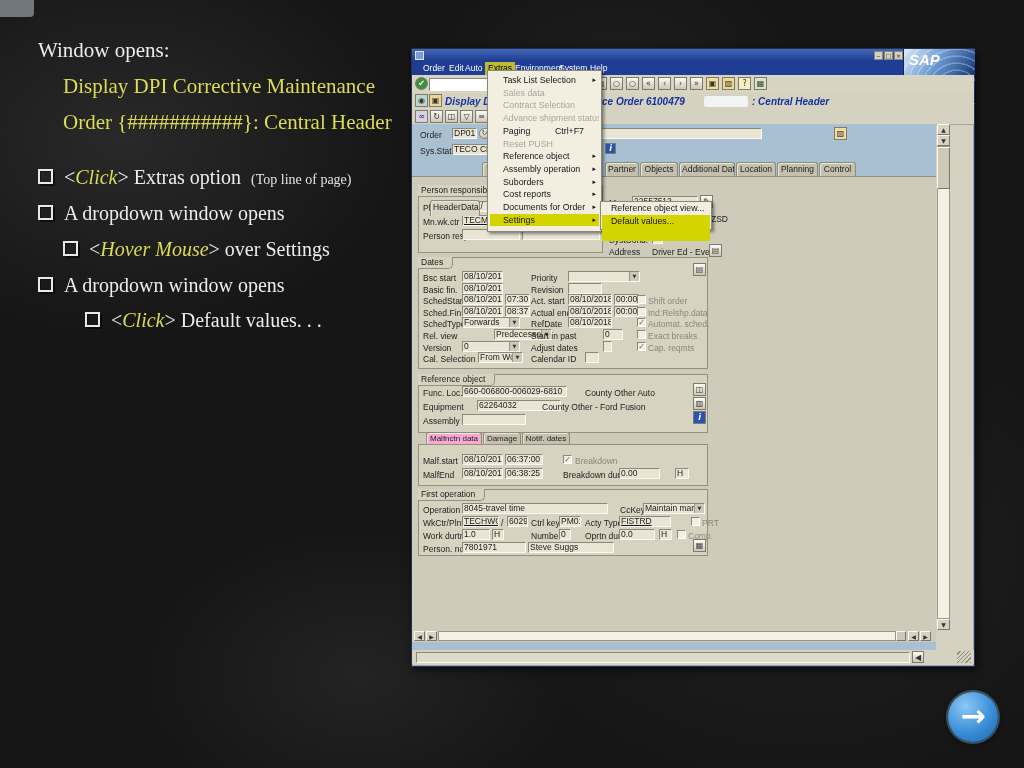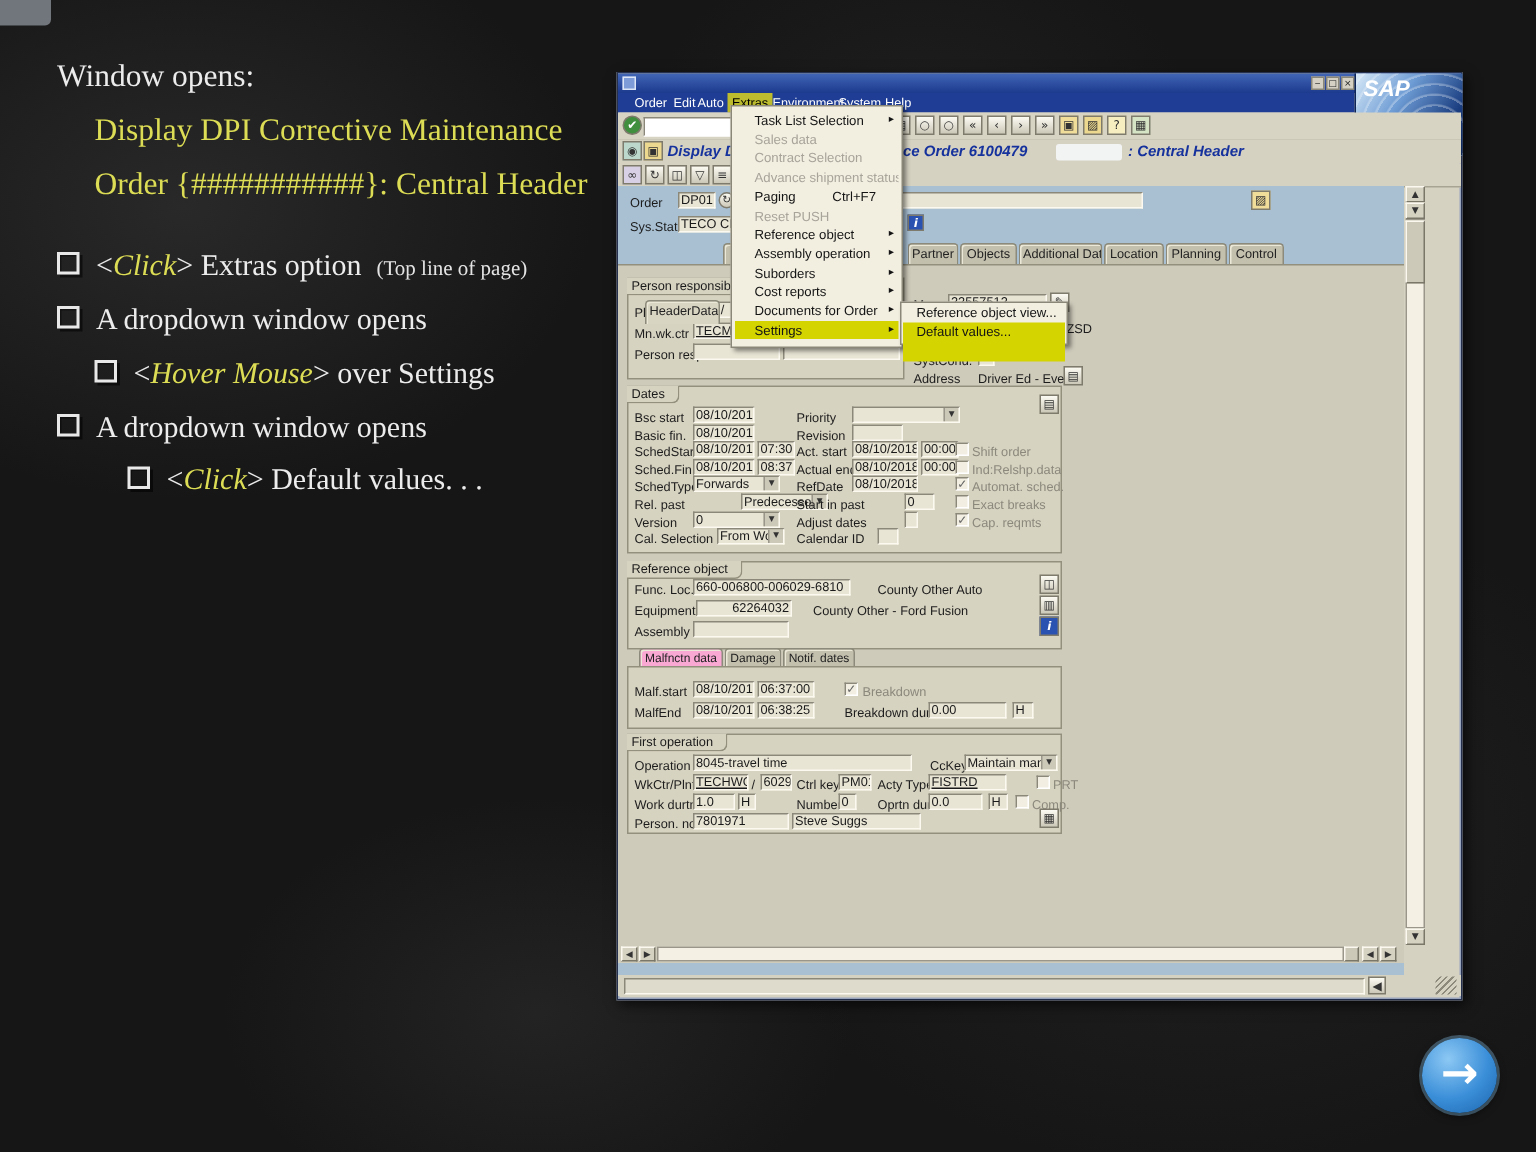--- a/index.html
+++ b/index.html
@@ -262,21 +262,21 @@
             <div class="f" style="left: 149px; top: 47.8px; width: 44px;">08/10/2018</div>
             <div class="f" style="left: 195px; top: 47.8px; width: 25px;">00:00</div>
             <div class="chkbox" style="left: 218px; top: 48.8px;"></div>
             <div class="chklbl" style="left: 229px; top: 49.8px;">Ind:Relshp.data</div>
             <div class="glbl" style="left: 4px; top: 61.4px;">SchedType</div>
             <div class="f" style="left: 43px; top: 59.4px; width: 58px;">Forwards<span class="ca">▼</span></div>
             <div class="glbl" style="left: 112px; top: 61.4px;">RefDate</div>
             <div class="f" style="left: 149px; top: 59.4px; width: 44px;">08/10/2018</div>
             <div class="chkbox" style="left: 218px; top: 60.4px;">✓</div>
             <div class="chklbl" style="left: 229px; top: 61.4px;">Automat. sched.</div>
-            <div class="glbl" style="left: 4px; top: 73px;">Rel. past</div>
+            <div class="glbl" style="left: 4px; top: 73px;">Rel. view</div>
             <div class="f" style="left: 43px; top: 71px; width: 58px; margin-left: 32px;">Predecessor<span class="ca">▼</span></div>
             <div class="glbl" style="left: 112px; top: 73px;">Start in past</div>
             <div class="f" style="left: 184px; top: 71px; width: 20px;">0</div>
             <div class="chkbox" style="left: 218px; top: 72px;"></div>
             <div class="chklbl" style="left: 229px; top: 73px;">Exact breaks</div>
             <div class="glbl" style="left: 4px; top: 84.6px;">Version</div>
             <div class="f" style="left: 43px; top: 82.6px; width: 58px;">0<span class="ca">▼</span></div>
             <div class="glbl" style="left: 112px; top: 84.6px;">Adjust dates</div>
             <div class="f" style="left: 184px; top: 82.6px; width: 9px;"></div>
             <div class="chkbox" style="left: 218px; top: 83.6px;">✓</div>
@@ -288,21 +288,21 @@
           </div>
       </div>
 
       <div class="gbox" style="left:6px;top:197px;width:288px;height:57px">
         <div class="gtitle">Reference object</div>
         <div id="refrows">
             <div class="glbl" style="left: 4px; top: 13px;">Func. Loc.</div>
             <div class="f" style="left: 43px; top: 11px; width: 105px;">660-006800-006029-6810</div>
             <div class="glbl" style="left: 166px; top: 13px;">County Other Auto</div>
             <div class="glbl" style="left: 4px; top: 27px;">Equipment</div>
-            <div class="f" style="left: 45px; top: 25px; width: 64px; text-align: right;">62264032</div>
+            <div class="f" style="left: 58px; top: 25px; width: 84px;">62264032</div>
             <div class="glbl" style="left: 123px; top: 27px;">County Other - Ford Fusion</div>
             <div class="glbl" style="left: 4px; top: 41px;">Assembly</div>
             <div class="f" style="left: 43px; top: 39px; width: 64px;"></div>
           </div>
         <div class="icn" style="left:274px;top:8px">◫</div>
         <div class="icn" style="left:274px;top:22px">▥</div>
         <div class="icn" style="left:274px;top:36px;background:#2a52b0;color:#fff;font-weight:bold;font-style:italic">i</div>
       </div>
 
       <div class="abs" style="left:0;top:255px;width:300px;height:12px" id="malftabs">
@@ -313,21 +313,21 @@
       <div class="gbox" style="left:6px;top:267px;width:288px;height:40px">
         <div class="glbl" style="left:4px;top:11px">Malf.start</div>
         <div class="f" style="left:43px;top:9px;width:41px">08/10/2018</div>
         <div class="f" style="left:86px;top:9px;width:38px">06:37:00</div>
         <div class="chkbox" style="left:144px;top:10px">✓</div>
         <div class="chklbl" style="left:156px;top:11px">Breakdown</div>
         <div class="glbl" style="left:4px;top:25px">MalfEnd</div>
         <div class="f" style="left:43px;top:23px;width:41px">08/10/2018</div>
         <div class="f" style="left:86px;top:23px;width:38px">06:38:25</div>
         <div class="glbl" style="left:144px;top:25px">Breakdown dur.</div>
-        <div class="f" style="left:200px;top:23px;width:52px">0.00</div>
+        <div class="f" style="left:200px;top:23px;width:41px">0.00</div>
         <div class="f" style="left:256px;top:23px;width:14px">H</div>
       </div>
 
       <div class="gbox" style="left:6px;top:312px;width:288px;height:65px">
         <div class="gtitle">First operation</div>
         <div class="glbl" style="left:4px;top:15px">Operation</div>
         <div class="f" style="left:43px;top:13px;width:146px">8045-travel time</div>
         <div class="glbl" style="left:201px;top:15px">CcKey</div>
         <div class="f" style="left:224px;top:13px;width:62px"><span>Maintain manually</span><span class="ca">▼</span></div>
         <div class="glbl" style="left:4px;top:28px">WkCtr/Plnt</div>

